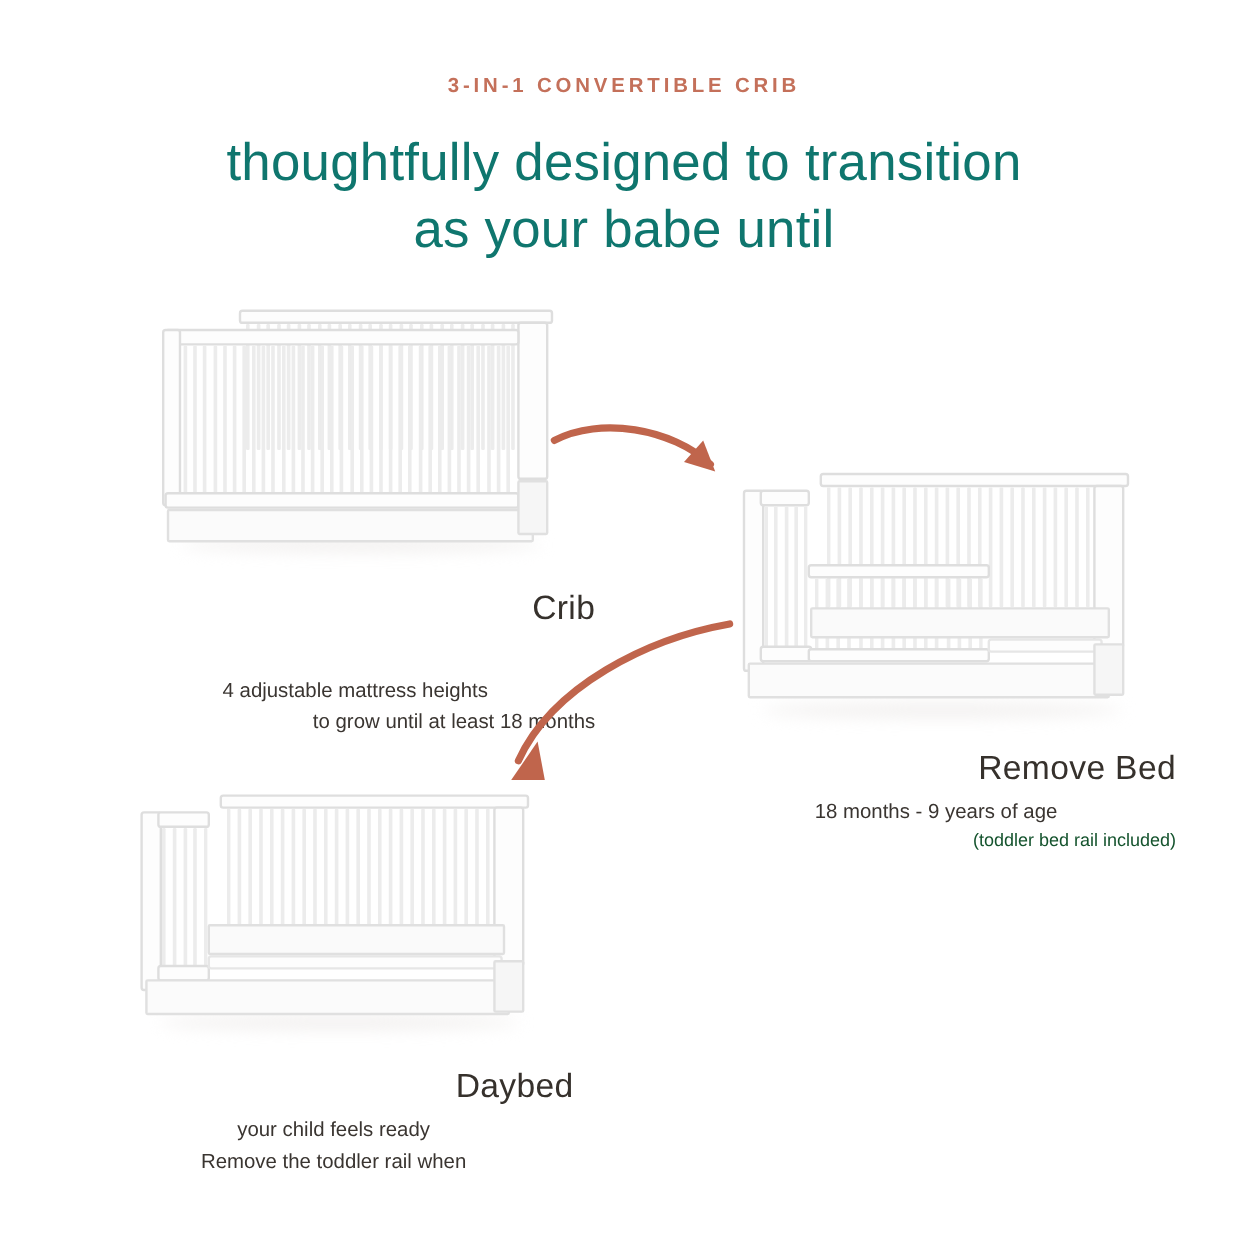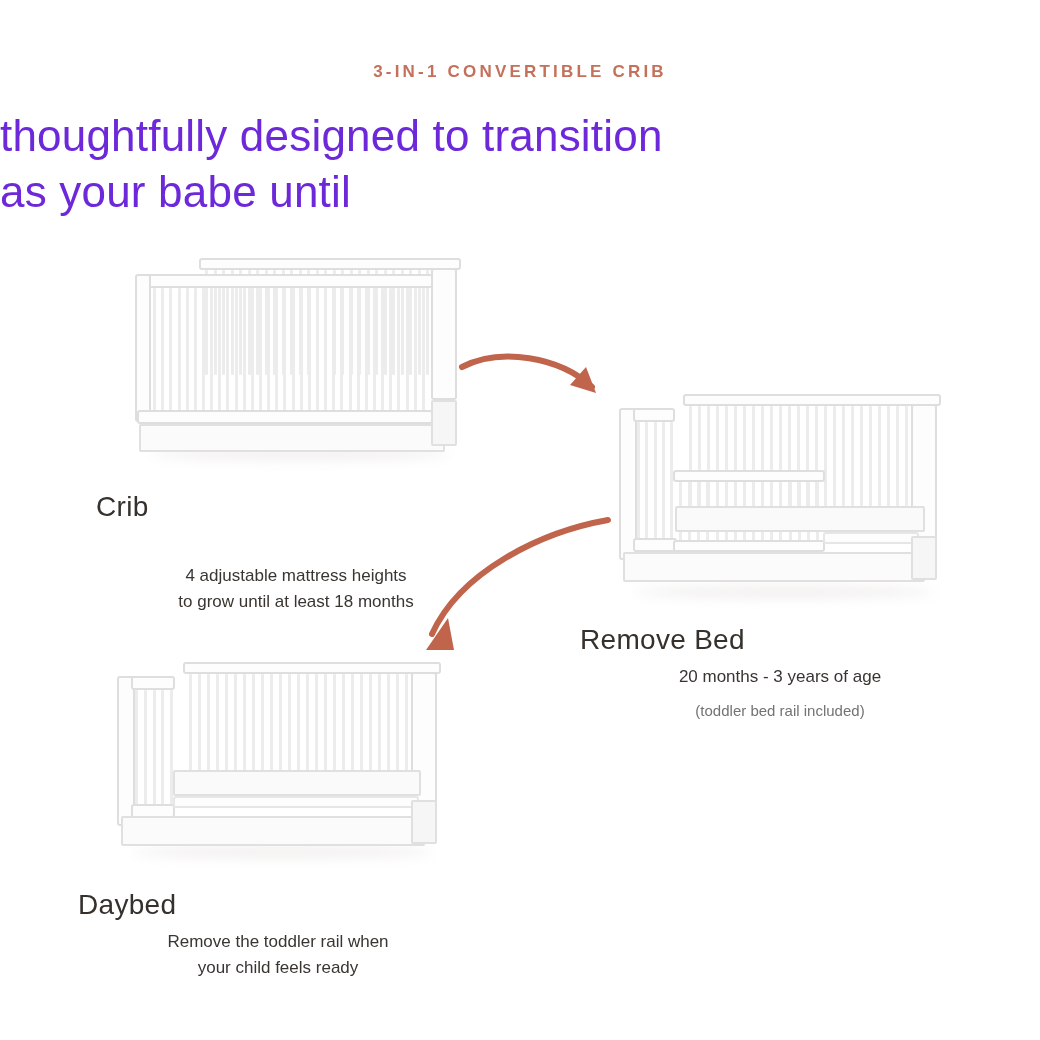--- a/index.html
+++ b/index.html
@@ -33,55 +33,56 @@
     letter-spacing: 3.2px;
     font-weight: bold;
     color: #c4705a;
   }
 
   .headline {
     position: absolute;
     top: 108px;
     left: 0;
     width: 100%;
+    text-align: center;
     font-size: 44px;
     line-height: 1.28;
     font-weight: normal;
-    color: #6d28d9;
+    color: #0f766e;
     letter-spacing: 0.2px;
   }
   .headline .line {
     display: block;
   }
 
   
   .product {
     position: absolute;
   }
 
   .caption-title {
-    text-align: left;
+    text-align: right;
     font-size: 28px;
     color: #36312c;
     margin-top: 14px;
     letter-spacing: 0.3px;
   }
   .caption-desc {
     text-align: center;
     font-size: 17px;
     line-height: 1.5;
     color: #3a3531;
     margin-top: 8px;
   }
   .caption-sub {
-    text-align: center;
+    text-align: right;
     font-size: 15px;
     line-height: 1.5;
-    color: #737373;
-    margin-top: 10px;
+    color: #14532d;
+    margin-top: 0;
   }
 
   
   #block-crib {
     left: 96px;
     top: 252px;
     width: 400px;
   }
   #block-toddler {
     left: 580px;
@@ -240,21 +241,21 @@
       <div class="rail" style="left:4px; top:22px; width:16px; height:148px;"></div>
 
       <div class="rail" style="left:6px; top:158px; width:296px; height:14px;"></div>
 
       <div class="base" style="left:8px; top:172px; width:306px; height:28px;"></div>
       <div class="base" style="left:300px; top:148px; width:26px; height:46px; background:#f6f6f6;"></div>
     </div>
     <div class="caption-title">Crib</div>
     <div class="caption-desc">
       <span class="line" style="display:block;margin-top:40px;">4 adjustable mattress heights</span>
-      <span class="line" style="display:block;">to grow until at least 18 months</span>
+      <span class="line" style="display:block;text-align:right;">to grow until at least 18 months</span>
     </div>
   </div>
 
   <div class="product" id="block-toddler">
     <div class="crib-img">
       <div class="shadow" style="left:20px; top:206px; width:300px; height:12px;"></div>
 
       <div class="rail" style="left:68px; top:14px; width:258px; height:12px;"></div>
 
       <div class="slats" style="left:74px; top:26px; width:246px; height:100px;">
@@ -324,21 +325,21 @@
 
       <div class="rail" style="left:208px; top:152px; width:96px; height:12px; border-color:#e6e6e6;"></div>
 
       <div class="base" style="left:60px; top:126px; width:250px; height:26px; background:#fafafa;"></div>
 
       <div class="base" style="left:8px; top:172px; width:302px; height:30px;"></div>
       <div class="base" style="left:296px; top:156px; width:26px; height:44px; background:#f6f6f6;"></div>
     </div>
     <div class="caption-title">Remove Bed</div>
     <div class="caption-desc">
-      <span class="line" style="display:block;">20 months - 3 years of age</span>
+      <span class="line" style="display:block;">18 months - 9 years of age</span>
     </div>
     <div class="caption-sub">(toddler bed rail included)</div>
   </div>
 
   <div class="product" id="block-daybed">
     <div class="crib-img">
       <div class="shadow" style="left:20px; top:196px; width:300px; height:12px;"></div>
 
       <div class="rail" style="left:70px; top:12px; width:258px; height:12px;"></div>
 
@@ -387,22 +388,22 @@
       <div class="rail" style="left:18px; top:154px; width:44px; height:14px;"></div>
 
       <div class="rail" style="left:60px; top:146px; width:246px; height:12px; border-color:#e6e6e6;"></div>
       <div class="base" style="left:60px; top:120px; width:248px; height:26px; background:#fafafa;"></div>
 
       <div class="base" style="left:8px; top:166px; width:304px; height:30px;"></div>
       <div class="base" style="left:298px; top:150px; width:26px; height:44px; background:#f6f6f6;"></div>
     </div>
     <div class="caption-title">Daybed</div>
     <div class="caption-desc">
+      <span class="line" style="display:block;">your child feels ready</span>
       <span class="line" style="display:block;">Remove the toddler rail when</span>
-      <span class="line" style="display:block;">your child feels ready</span>
     </div>
   </div>
 
   <svg class="arrow" style="left:450px; top:345px;" width="180" height="80" viewBox="0 0 180 80">
     <path d="M12,22 C50,2 110,12 142,42" fill="none" stroke="#c0654c" stroke-width="6" stroke-linecap="round"></path>
     <path d="M120,40 L146,48 L136,22" fill="#c0654c"></path>
   </svg>
 
   <svg class="arrow" style="left:390px; top:510px;" width="230" height="160" viewBox="0 0 230 160">
     <path d="M218,10 C150,22 70,62 42,124" fill="none" stroke="#c0654c" stroke-width="6" stroke-linecap="round"></path>

